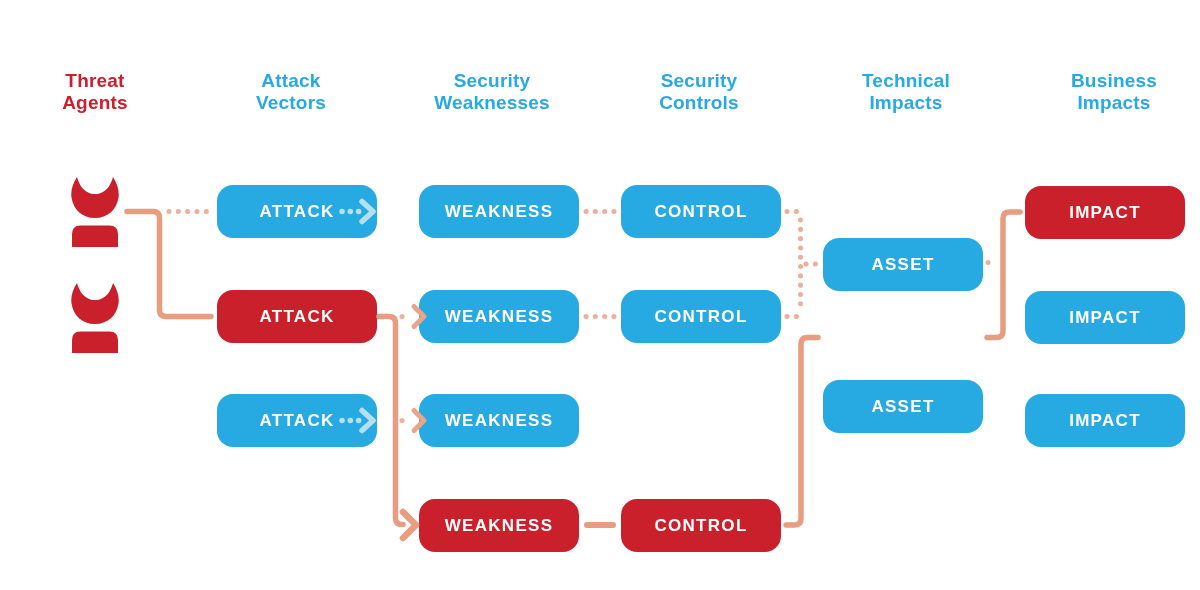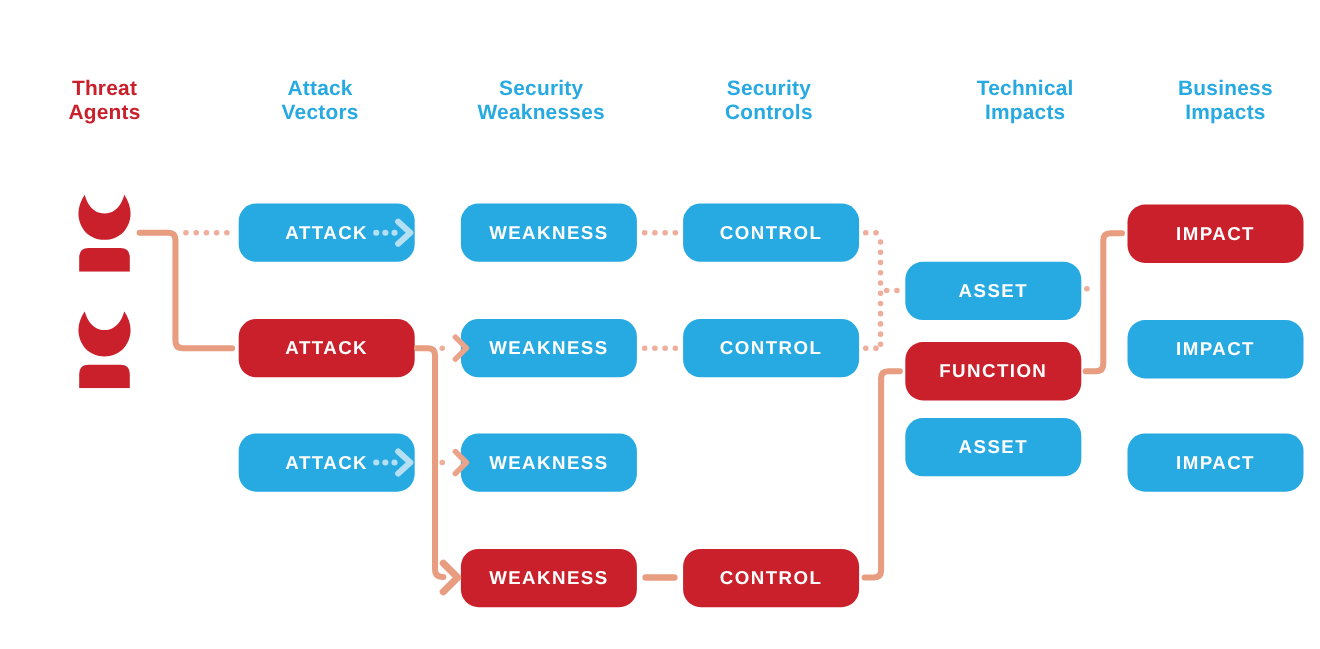--- a/index.html
+++ b/index.html
@@ -55,21 +55,21 @@
 <div class="canvas">
 
   <div class="col-header red" style="left:-5px">Threat
 Agents</div>
   <div class="col-header blue" style="left:191px">Attack
 Vectors</div>
   <div class="col-header blue" style="left:392px">Security
 Weaknesses</div>
   <div class="col-header blue" style="left:599px">Security
 Controls</div>
-  <div class="col-header blue" style="left:832px">Technical
+  <div class="col-header blue" style="left:806px">Technical
 Impacts</div>
   <div class="col-header blue" style="left:1014px">Business
 Impacts</div>
 
   <div class="agent" style="left:71px;top:165px">
     <svg width="48" height="70" viewBox="0 0 48 70">
       <path fill="#C9202B" d="M6,0 C8.5,9 13,14.5 19.5,16.5 C22.5,17.3 25.5,17.3 28.5,16.5 C35,14.5 39.5,9 42,0 C46.5,7 48.5,14 47.5,20.5 C45.5,33 36.5,41 24,41 C11.5,41 2.5,33 0.5,20.5 C-0.5,14 1.5,7 6,0 Z"></path>
       <path fill="#C9202B" d="M1,70 L1,57 Q1,48.5 9.5,48.5 L38.5,48.5 Q47,48.5 47,57 L47,70 Z"></path>
     </svg>
   </div>
@@ -87,21 +87,20 @@
   <div class="node blue" style="left:419px;top:173px">WEAKNESS</div>
   <div class="node blue" style="left:419px;top:278px">WEAKNESS</div>
   <div class="node blue" style="left:419px;top:382px">WEAKNESS</div>
   <div class="node red" style="left:419px;top:487px">WEAKNESS</div>
 
   <div class="node blue" style="left:621px;top:173px">CONTROL</div>
   <div class="node blue" style="left:621px;top:278px">CONTROL</div>
   <div class="node red" style="left:621px;top:487px">CONTROL</div>
 
   <div class="node blue" style="left:823px;top:226px">ASSET</div>
-  <div class="node red" style="left:823px;top:299px">FUNCTION</div>
   <div class="node blue" style="left:823px;top:368px">ASSET</div>
 
   <div class="node red" style="left:1025px;top:174px">IMPACT</div>
   <div class="node blue" style="left:1025px;top:279px">IMPACT</div>
   <div class="node blue" style="left:1025px;top:382px">IMPACT</div>
 
   <svg class="connector-layer" width="1200" height="590" viewBox="0 0 1200 590">
 
     <g stroke="#E89C80" stroke-width="5.5" fill="none" stroke-linecap="round" stroke-linejoin="round">
       <path d="M127,199.5 H153 Q159.5,199.5 159.5,206 V298 Q159.5,304.5 166,304.5 H211"></path>

